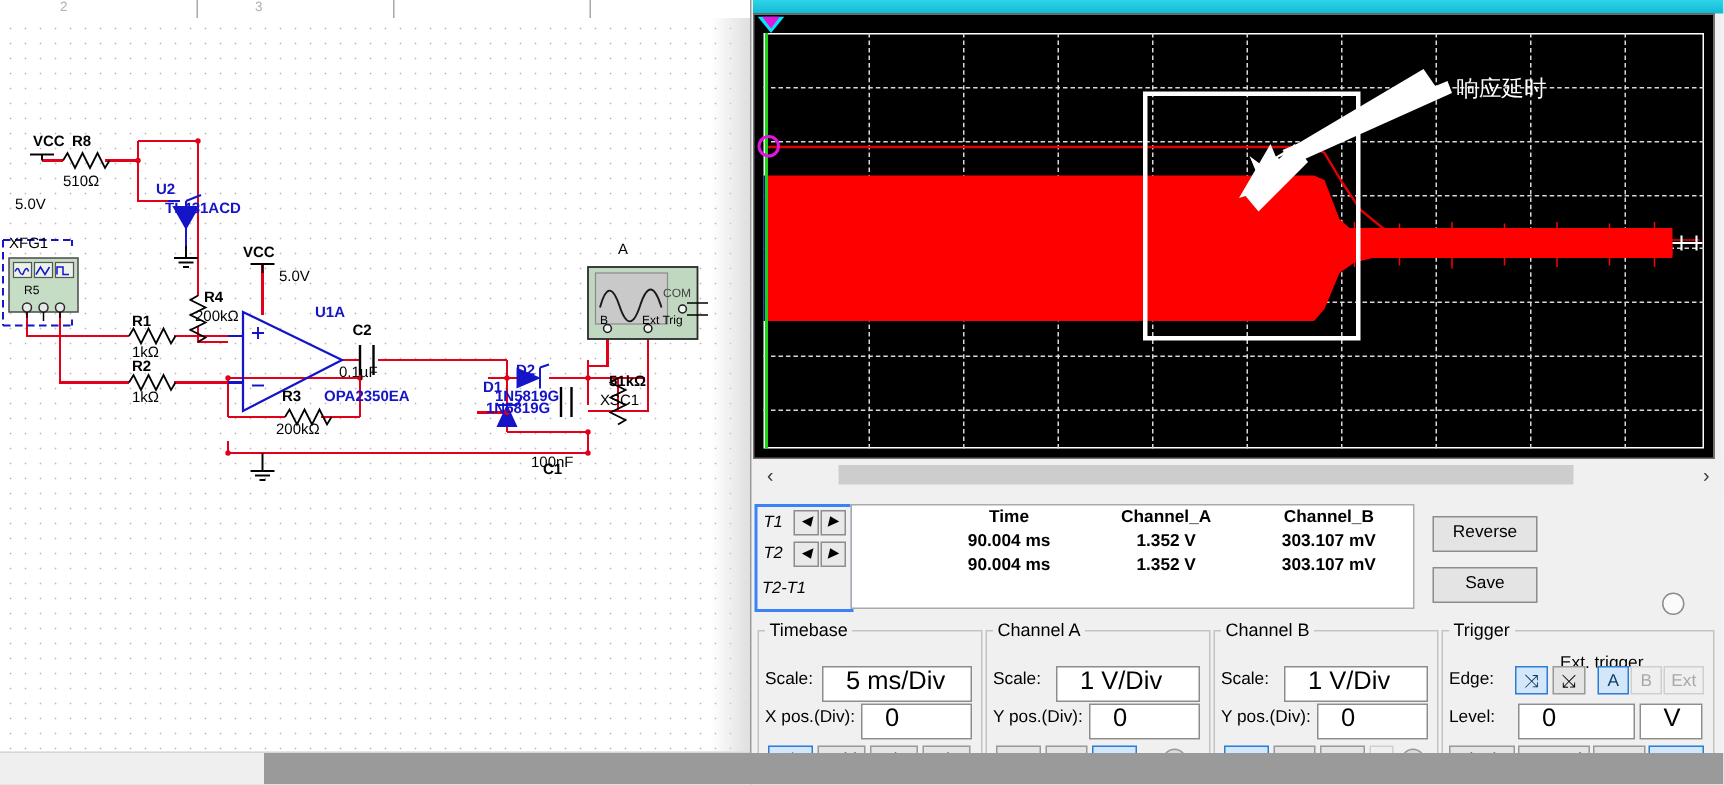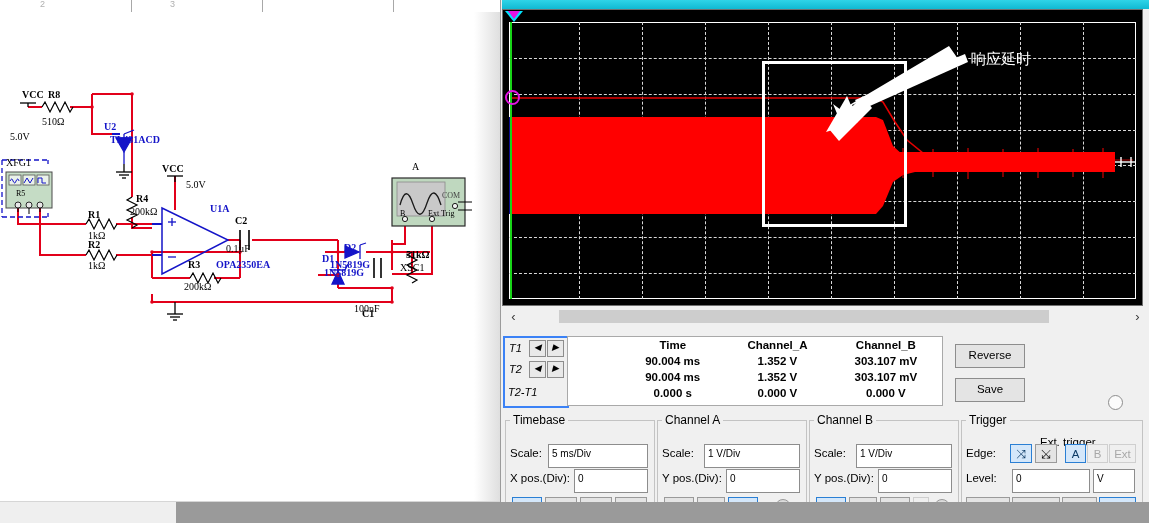--- a/index.html
+++ b/index.html
@@ -15,21 +15,21 @@
   #ruler .rnum{position:absolute;top:-1px;font-size:9px;color:#b0b0b0;}
   #canvas{position:absolute;left:0;top:12px;width:500px;height:490px;
     background-color:#fff;
     background-image:radial-gradient(#b9b9b9 0.6px, transparent 0.7px);
     background-size:10px 10px;background-position:2px 2px;}
   #canvas .edgefade{position:absolute;right:0;top:0;width:26px;height:100%;
     background:linear-gradient(to right,rgba(255,255,255,0),#dfdfdf);}
   #schem-hscroll{position:absolute;left:0;bottom:0;width:500px;height:21px;background:#efefef;
      border-top:1px solid #d6d6d6;}
   #schem-hscroll .thumb{position:absolute;left:0;top:3px;height:15px;width:175px;background:#efefef;}
-  .lbl{position:absolute;font-family:Liberation Serif, serif;font-size:10px;
+  .lbl{position:absolute;font-family:Liberation Sans, sans-serif;font-size:10px;
        color:#000;white-space:nowrap;line-height:1;}
   .lbl.blue{color:#1414c8;font-weight:bold;}
   .lbl.bold{font-weight:bold;}
   svg.ov{position:absolute;left:0;top:0;overflow:visible;}
 
   
   #scope{position:absolute;left:500px;top:0;width:649px;height:523px;
          background:#f0f0f0;border-left:1px solid #9b9b9b;}
   #scope-title{position:absolute;left:1px;top:0;width:647px;height:9px;
      background:linear-gradient(to bottom,#2fd4e8,#11b9d2);}
@@ -69,22 +69,22 @@
 
   #btn-reverse,#btn-save{position:absolute;width:68px;height:22px;background:#e4e4e4;
      border:1px solid #8d8d8d;font-size:11.5px;text-align:center;line-height:21px;}
   #exttrig-lbl{position:absolute;font-size:11.5px;}
   #exttrig-led{position:absolute;width:13px;height:13px;border:1px solid #8d8d8d;border-radius:50%;
       background:#fbfbfb;}
 
   fieldset.grp{position:absolute;margin:0;padding:0;border:1px solid #c3c3c3;}
   fieldset.grp>legend{font-size:12px;padding:0 3px;margin-left:4px;}
   .flab{position:absolute;font-size:11.5px;}
-  .ftxt{position:absolute;background:#fff;border:1px solid #8d8d8d;font-size:10px;
-        line-height:17px;padding-left:3px;height:24px;box-sizing:border-box;}
+  .ftxt{position:absolute;background:#fff;border:1px solid #8d8d8d;font-size:17px;
+        line-height:17px;padding-left:15px;height:24px;box-sizing:border-box;}
   .tbtn{position:absolute;height:19px;background:#e4e4e4;border:1px solid #9a9a9a;
       font-size:11.5px;text-align:center;line-height:18px;box-sizing:border-box;}
   .tbtn.on{background:#d4e7fa;border:1px solid #2a7fd4;color:#0d3b66;}
   .tbtn.dis{color:#a8a8a8;background:#efefef;border:1px solid #cfcfcf;}
   .knob{position:absolute;width:14px;height:14px;border-radius:50%;background:#dcdcdc;
       border:1px solid #9a9a9a;}
   #watermark{position:absolute;left:680px;top:500px;font-size:13px;color:#b9c3cc;
      opacity:.75;white-space:nowrap;font-family:"Liberation Sans",sans-serif;}
   #bottombar{position:absolute;left:0;top:502px;width:1149px;height:21px;background:#9a9a9a;}
   #bottombar .lft{position:absolute;left:0;top:0;width:176px;height:21px;background:#efefef;}
@@ -421,26 +421,20 @@
           <td>90.004 ms</td>
           <td>1.352 V</td>
           <td>303.107 mV</td>
         </tr>
         <tr>
           <td></td>
           <td>90.004 ms</td>
           <td>1.352 V</td>
           <td>303.107 mV</td>
         </tr>
-        <tr>
-          <td></td>
-          <td>0.000 s</td>
-          <td>0.000 V</td>
-          <td>0.000 V</td>
-        </tr>
       </tbody>
         </table>
     </div>
   </div>
 
   <div id="btn-reverse" style="left:955px;top:344px;">Reverse</div>
   <div id="btn-save" style="left:955px;top:378px;">Save</div>
   <div id="exttrig-lbl" style="left:1040px;top:396px;margin-top:40px;">Ext. trigger</div>
   <div id="exttrig-led" style="left:1108px;top:395px;"></div>
 

